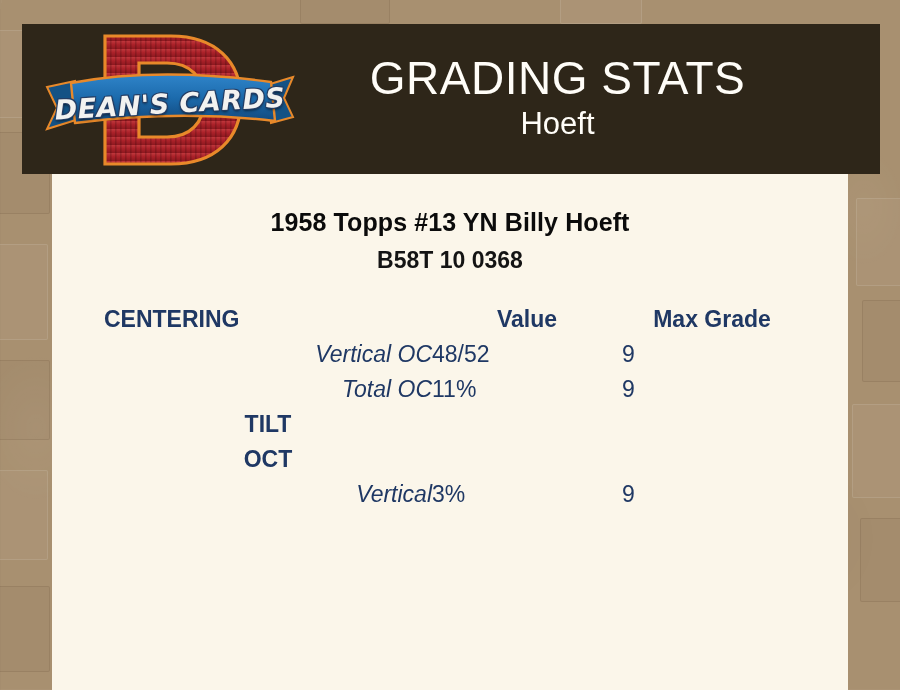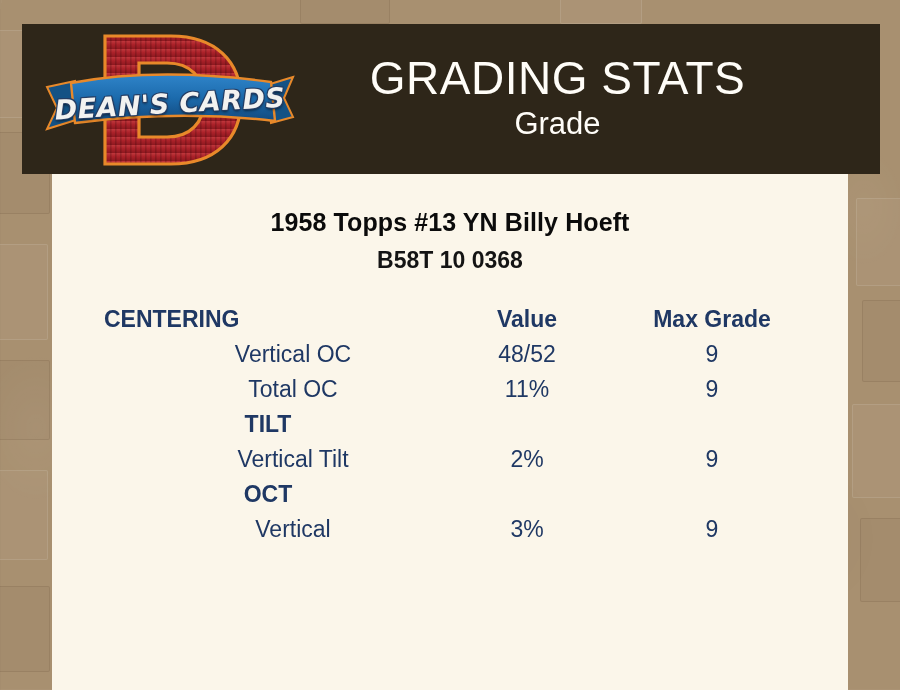--- a/index.html
+++ b/index.html
@@ -194,27 +194,28 @@
   th.col-head-value,
   th.col-head-grade {
     font-weight: bold;
   }
   td.section-head {
     text-align: center;
     font-weight: bold;
     padding-left: 2px;
   }
   td.row-label {
-    text-align: center;
+    text-align: right;
     padding-left: 52px;
     font-weight: normal;
+    font-style: italic;
   }
   td.row-value,
   td.row-grade {
-    text-align: center;
+    text-align: left;
     font-weight: normal;
   }
 </style>
 </head>
 <body>
 
 <div class="page">
 
   <div class="bg-texture"></div>
   <div class="bg-cards">
@@ -268,21 +269,21 @@
         <path d="M248 8 L222 16 L226 54 L248 48 L239 29 Z" fill="#145285" stroke="#e8892a" stroke-width="2"></path>
 
         <path d="M26 14 C90 2 160 4 226 13 L230 52 C162 44 92 46 30 54 Z" fill="url(#rgrad)" stroke="#e8892a" stroke-width="2.4"></path>
       </svg>
 
       <div class="logo-text">DEAN'S CARDS</div>
     </div>
 
     <div class="header-titles">
       <div class="header-title">GRADING STATS</div>
-      <div class="header-subtitle">Grade</div>
+      <div class="header-subtitle">Hoeft</div>
     </div>
   </div>
 
   <div class="content-panel">
 
     <div class="card-title">1958 Topps #13 YN Billy Hoeft</div>
     <div class="card-serial">B58T 10 0368</div>
 
     <table class="stats-table">
       <colgroup>
@@ -308,25 +309,20 @@
           <td class="row-label">Total OC</td>
           <td class="row-value">11%</td>
           <td class="row-grade">9</td>
         </tr>
 
         <tr>
           <td class="section-head">TILT</td>
           <td></td>
           <td></td>
         </tr>
-        <tr>
-          <td class="row-label">Vertical Tilt</td>
-          <td class="row-value">2%</td>
-          <td class="row-grade">9</td>
-        </tr>
 
         <tr>
           <td class="section-head">OCT</td>
           <td></td>
           <td></td>
         </tr>
         <tr>
           <td class="row-label">Vertical</td>
           <td class="row-value">3%</td>
           <td class="row-grade">9</td>

